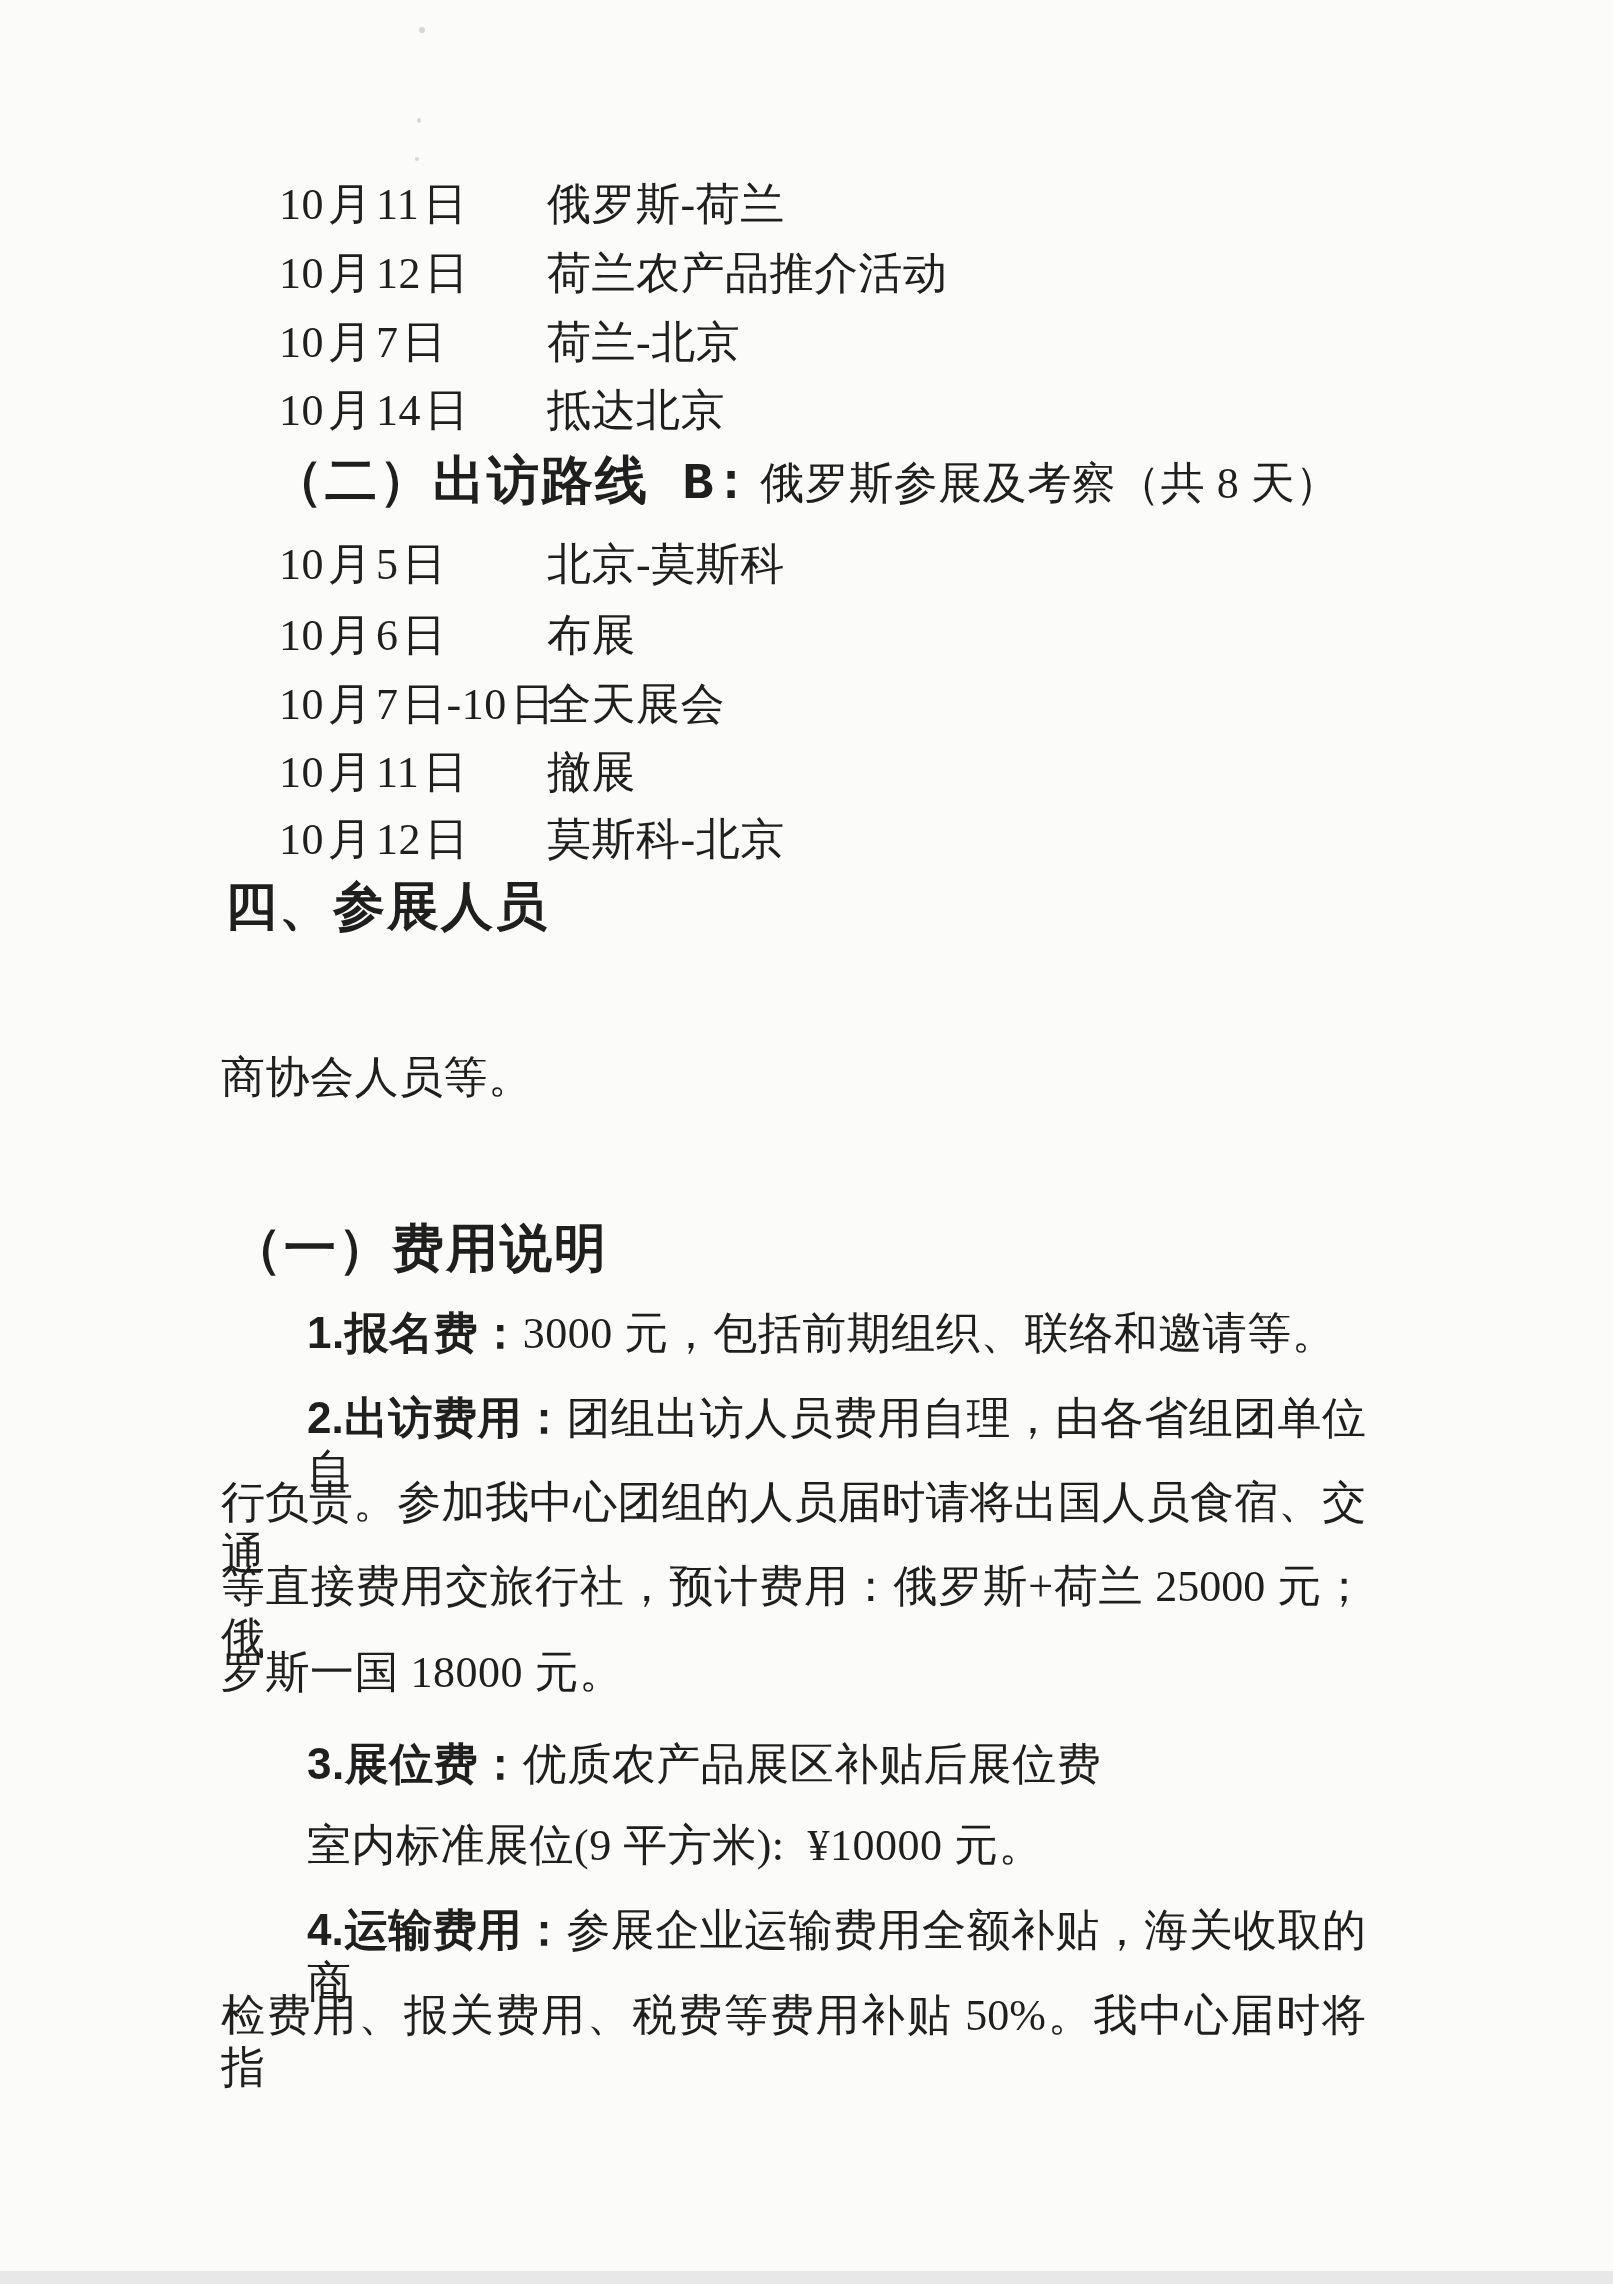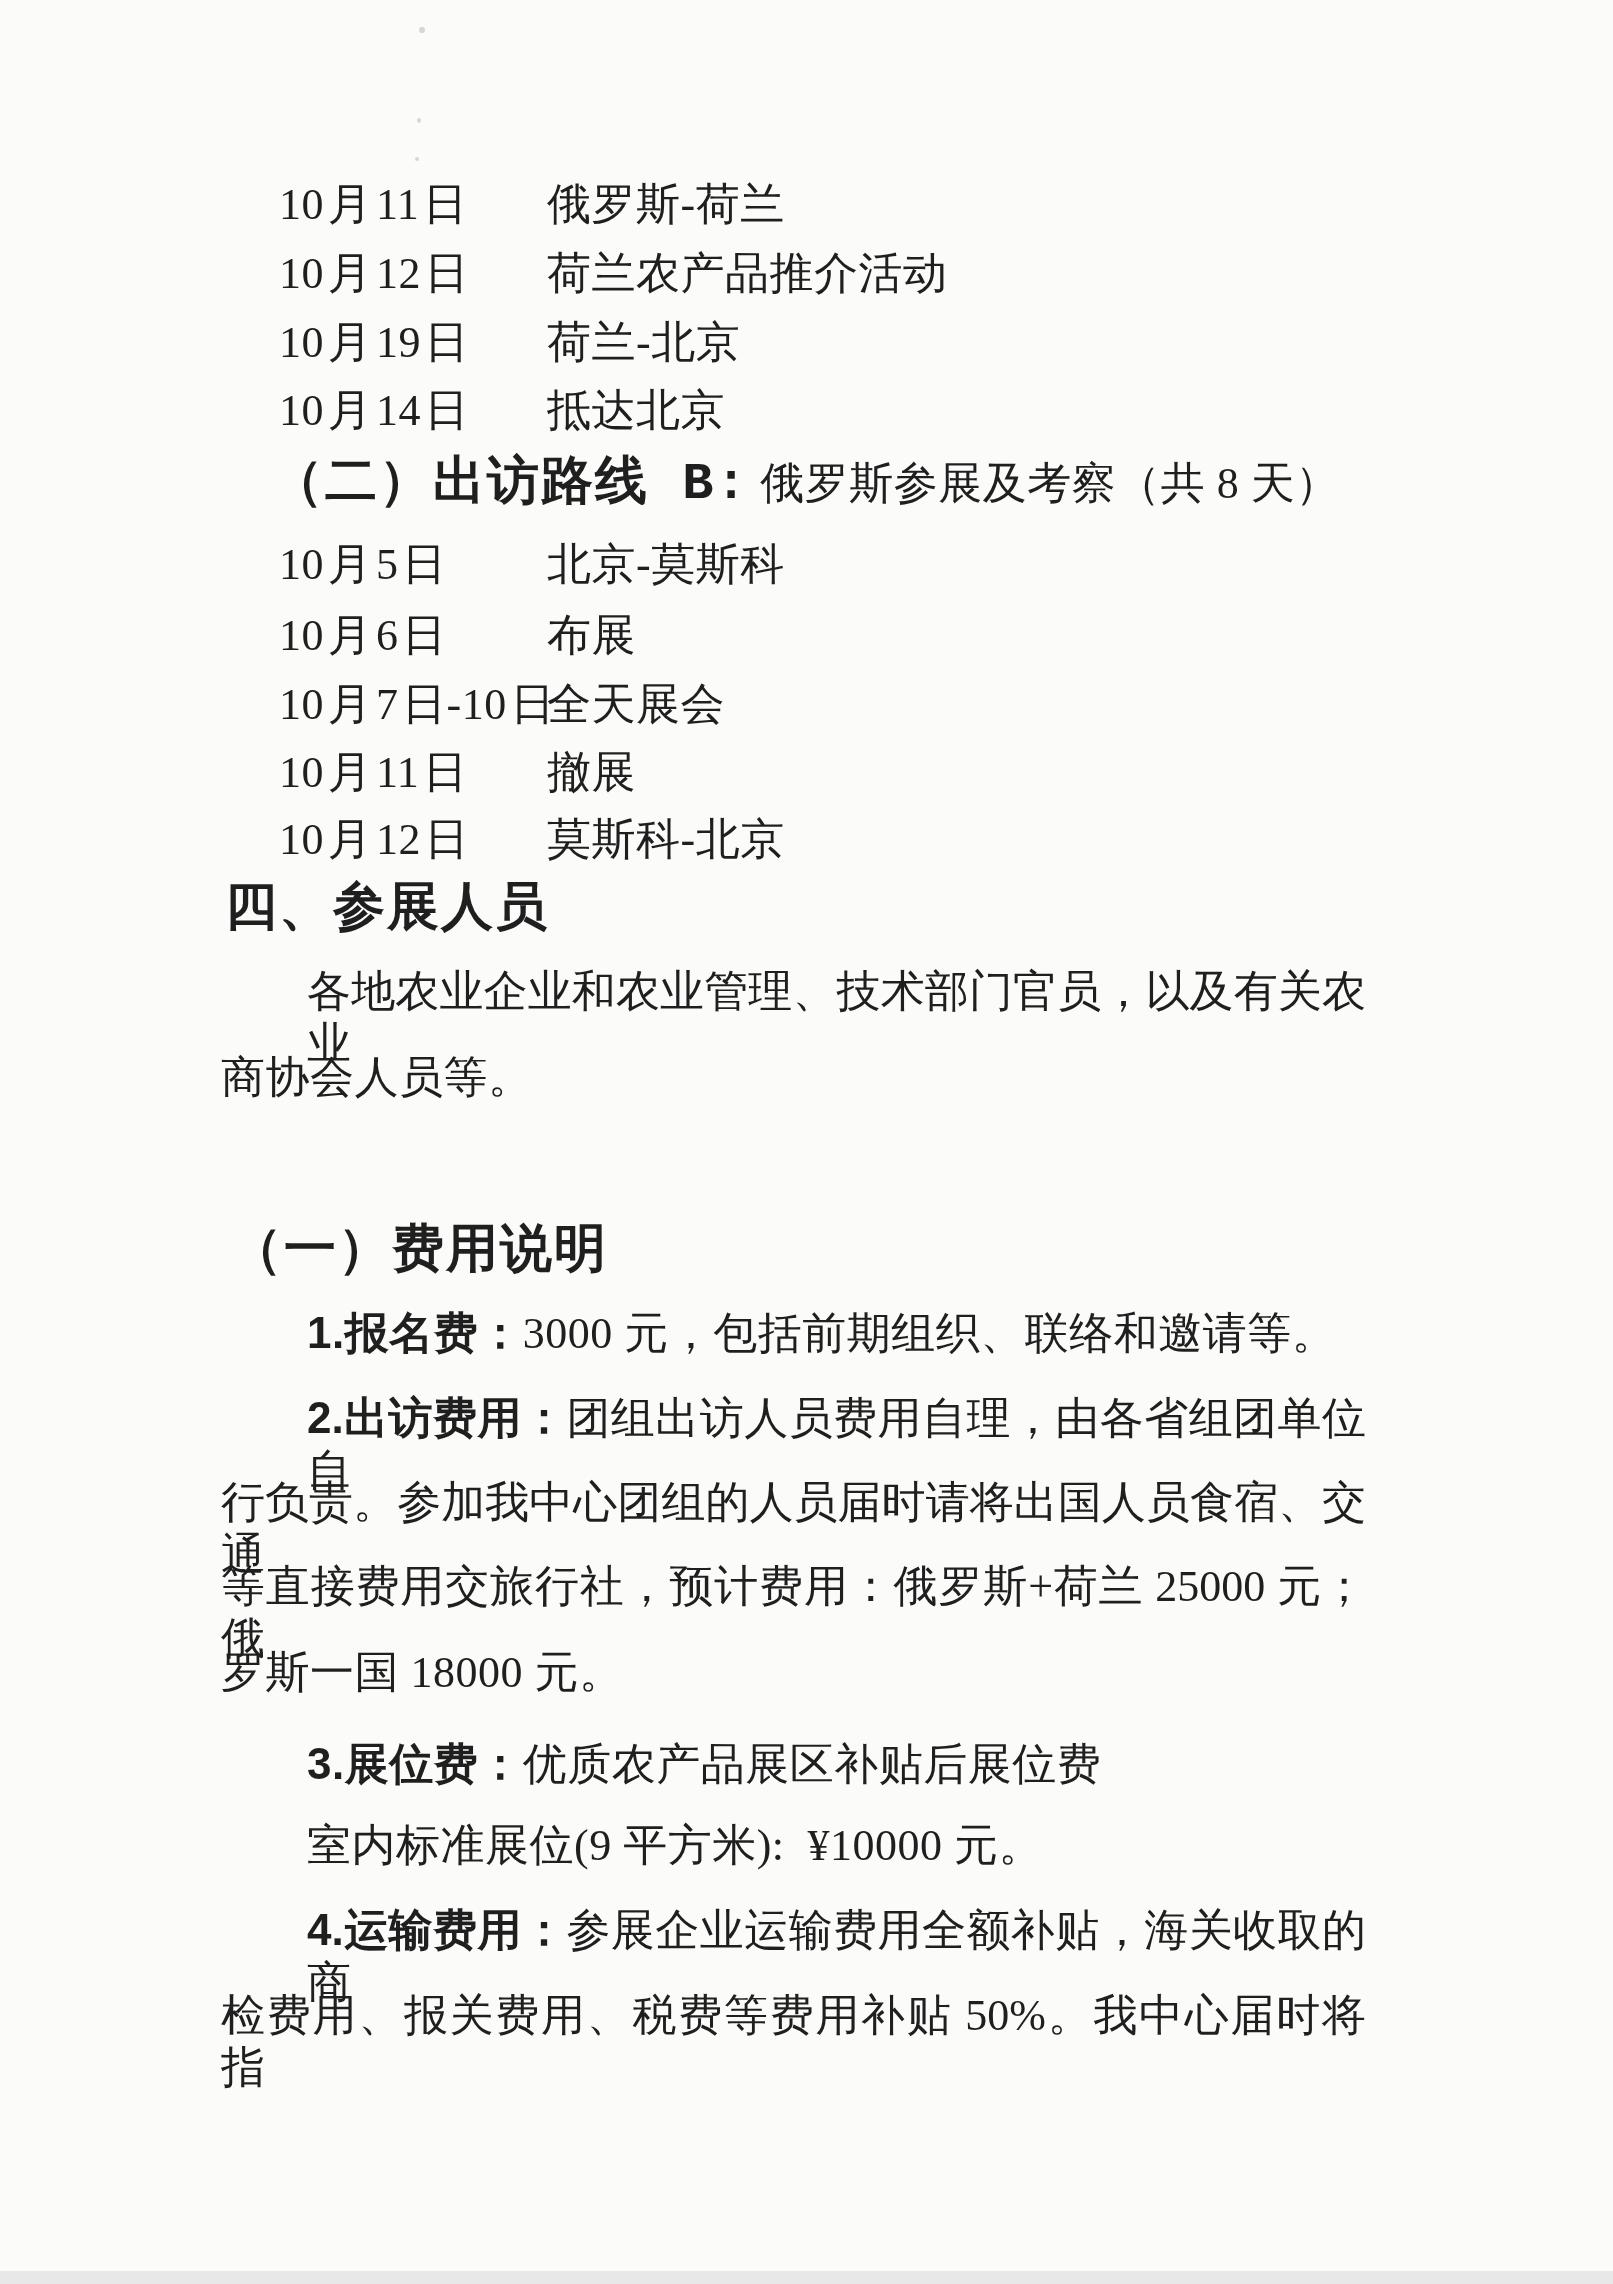--- a/index.html
+++ b/index.html
@@ -49,21 +49,21 @@
   <div class="speck" style="left:419px;top:26.5px;width:5.9px;height:6.9px"></div>
   <div class="speck" style="left:417px;top:118px;width:3.9px;height:4.9px"></div>
   <div class="speck" style="left:415px;top:157px;width:3.9px;height:3.9px"></div>
 
   <div class="line sched-date" style="left:279px;top:179px">10 月 11 日</div>
   <div class="line" style="left:547px;top:179px">俄罗斯-荷兰</div>
 
   <div class="line sched-date" style="left:279px;top:248px">10 月 12 日</div>
   <div class="line" style="left:547px;top:248px">荷兰农产品推介活动</div>
 
-  <div class="line sched-date" style="left:279px;top:317px">10 月 19 日</div>
+  <div class="line sched-date" style="left:279px;top:317px">10 月 7 日</div>
   <div class="line" style="left:547px;top:317px">荷兰-北京</div>
 
   <div class="line sched-date" style="left:279px;top:385px">10 月 14 日</div>
   <div class="line" style="left:547px;top:385px">抵达北京</div>
 
   <div class="line" style="left:271px;top:454px"><span class="heading">（二）出访路线 B:</span><span> 俄罗斯参展及考察（共 8 天）</span></div>
 
   <div class="line sched-date" style="left:279px;top:539px">10 月 5 日</div>
   <div class="line" style="left:547px;top:539px">北京-莫斯科</div>
 
@@ -73,21 +73,20 @@
   <div class="line sched-date" style="left:279px;top:679px">10 月 7 日-10 日</div>
   <div class="line" style="left:547px;top:679px">全天展会</div>
 
   <div class="line sched-date" style="left:279px;top:747px">10 月 11 日</div>
   <div class="line" style="left:547px;top:747px">撤展</div>
 
   <div class="line sched-date" style="left:279px;top:814px">10 月 12 日</div>
   <div class="line" style="left:547px;top:814px">莫斯科-北京</div>
 
   <div class="line heading" style="left:225px;top:880px">四、参展人员</div>
-  <div class="line just" style="left:307px;top:966px;width:1059px">各地农业企业和农业管理、技术部门官员，以及有关农业</div>
   <div class="line" style="left:221px;top:1052px">商协会人员等。</div>
 
   <div class="line heading" style="left:230px;top:1222px">（一）费用说明</div>
 
   <div class="line" style="left:307px;top:1307px"><span class="feelabel">1.报名费：</span><span>3000 元，包括前期组织、联络和邀请等。</span></div>
 
   <div class="line just" style="left:307px;top:1392px;width:1059px"><span class="feelabel">2.出访费用：</span><span>团组出访人员费用自理，由各省组团单位自</span></div>
   <div class="line just" style="left:221px;top:1477px;width:1145px">行负责。参加我中心团组的人员届时请将出国人员食宿、交通</div>
   <div class="line just" style="left:221px;top:1561px;width:1145px">等直接费用交旅行社，预计费用：俄罗斯+荷兰 25000 元；俄</div>
   <div class="line" style="left:221px;top:1647px">罗斯一国 18000 元。</div>

